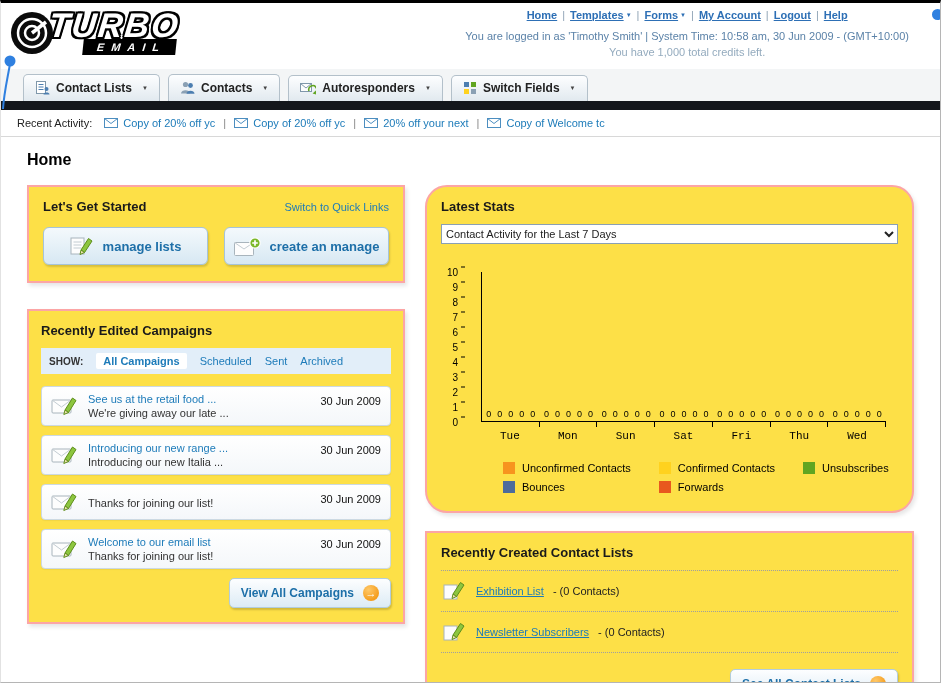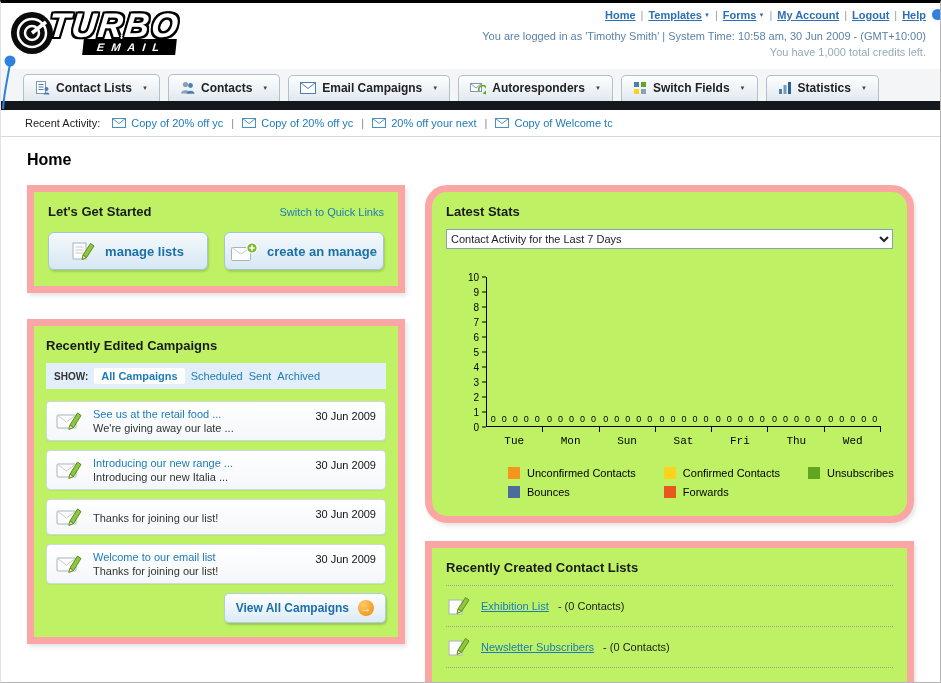--- a/index.html
+++ b/index.html
@@ -10,69 +10,69 @@
 
   
   .header { position:relative; height:66px; }
   .logo { position:absolute; left:8px; top:5px; display:flex; align-items:flex-start; }
   .logo-gauge { margin-right:-6px; margin-top:2px; }
   .logo-turbo { font-size:34px; font-weight:bold; font-style:italic; letter-spacing:2px; color:#fff;
                 transform:skewX(-6deg); line-height:34px;
                 text-shadow:-2px -2px 0 #000, 2px -2px 0 #000, -2px 2px 0 #000, 2px 2px 0 #000, 0 2px 0 #000, 2px 0 0 #000, 0 -2px 0 #000, -2px 0 0 #000; }
   .logo-email { background:#000; color:#fff; font-style:italic; font-weight:bold; font-size:11px;
                 letter-spacing:7px; padding:2px 10px 2px 14px; margin:-3px 0 0 34px; transform:skewX(-6deg); width:max-content; }
-  .header-right { position:absolute; top:5px; right:14px; text-align:right; font-size:11px; line-height:14px; }
+  .header-right { position:absolute; top:5px; right:31px; text-align:center; font-size:11px; line-height:14px; }
   .top-links a { color:#2d6fb5; font-weight:bold; text-decoration:underline; cursor:pointer; }
   .sep::before { content:"|"; color:#8fa3b5; margin:0 5px; font-weight:normal; }
   .caret::after { content:"▼"; font-size:6px; vertical-align:2px; margin-left:2px; color:#2d6fb5; }
   .nav-caret::after { content:"▼"; font-size:6px; vertical-align:2px; margin-left:4px; color:#444; }
   .login-status { color:#5b82a8; margin-top:7px; }
   .credits-line { color:#94abbe; margin-top:2px; }
 
   
   .marker-left { position:absolute; left:0; top:52px; z-index:5; }
   .marker-right { position:absolute; right:-3px; top:6px; width:11px; height:11px; border-radius:50%; background:#2f80e0; z-index:5; }
 
   
   .nav-strip { padding:5px 0 0 22px; background:#f3f5f6; display:flex; gap:8px; align-items:flex-end; }
   .nav-tab { display:flex; align-items:center; gap:6px; background:linear-gradient(#fdfeff,#e1e9ef);
              border:1px solid #b3c0ca; border-bottom:none; border-radius:5px 5px 0 0;
              padding:5px 11px 6px; font-weight:bold; font-size:12px; color:#222; cursor:pointer; }
   .dark-bar { height:9px; background:#14171c; }
 
   
-  .recent-activity { display:flex; align-items:center; padding:7px 10px 7px 24px; font-size:11px;
+  .recent-activity { display:flex; align-items:center; padding:7px 10px 7px 16px; font-size:11px;
                      color:#222; border-bottom:1px solid #d8d8d8; background:#fff; }
   .activity-label { margin-right:12px; }
   .activity-item { display:flex; align-items:center; gap:5px; }
   .activity-item a { color:#1d7bb9; cursor:pointer; }
   .activity-sep::before { content:"|"; margin:0 8px; color:#888; }
 
   
   .main { padding:12px 26px 0 26px; }
   .page-title { font-size:16px; font-weight:bold; color:#000; margin:2px 0 16px; }
   .columns { display:flex; gap:20px; align-items:flex-start; }
   .col-left { width:378px; flex:none; }
   .col-right { flex:1; min-width:0; }
-  .panel { background:#bef264; border:7px solid #fca5a5; box-shadow:2px 3px 4px rgba(0,0,0,0.10); }
+  .panel { background:#fde047; border:2px solid #fca5a5; box-shadow:2px 3px 4px rgba(0,0,0,0.10); }
 
   
   .get-started { padding:12px 14px 16px; margin-bottom:26px; }
   .gs-header { display:flex; justify-content:space-between; align-items:center; margin-bottom:13px; }
   .panel-title { font-size:13px; font-weight:bold; color:#1a1a1a; }
   .gs-link { font-size:11px; color:#1d7bb9; cursor:pointer; }
   .gs-buttons { display:flex; gap:16px; }
   .gs-btn { flex:1; display:flex; align-items:center; justify-content:center; gap:9px;
             background:linear-gradient(#f4f9fc,#d7e8f3); border:1px solid #a6c4d9; border-radius:6px;
             padding:8px 6px; color:#1d6fa8; font-weight:bold; font-size:13px; cursor:pointer;
             box-shadow:1px 2px 2px rgba(0,0,0,0.15); }
 
   
   .campaigns-panel { padding:12px 12px 14px; }
-  .show-bar { background:#e2eef9; padding:5px 8px; display:flex; align-items:center; gap:6px;
+  .show-bar { background:#e2eef9; padding:5px 8px; display:flex; align-items:center; gap:13px;
               font-size:11px; margin:10px 0 12px; }
   .show-label { font-weight:bold; font-size:10px; color:#333; }
   .show-tab { color:#1d7bb9; cursor:pointer;text-align:center; }
   .show-tab.active { background:#fff; border-radius:2px; padding:2px 7px; font-weight:bold; }
   .campaign-row { display:flex; align-items:center; gap:9px; border:1px solid #ccd9e2; border-radius:4px;
                   background:linear-gradient(#ffffff,#f4f7fa); padding:6px 9px; margin-bottom:9px;
                   box-shadow:0 1px 1px rgba(0,0,0,0.05); }
   .campaign-text { flex:1; min-width:0; }
   .campaign-title { color:#1d7bb9; font-size:11px; cursor:pointer; display:block; }
   .campaign-sub { color:#333; font-size:11px; margin-top:2px; }
@@ -86,21 +86,21 @@
                   display:flex; align-items:center; justify-content:center; }
   .arrow-circle::after { content:"→"; font-size:11px; font-weight:bold; line-height:1; }
 
   
   .stats-panel { padding:12px 14px 16px; margin-bottom:18px;border-radius:22px; }
   .stats-select { width:100%; margin-top:10px; font-size:11px; height:20px; border:1px solid #8aa0b4;
                   background:#fff; color:#222; font-family:"Liberation Sans", sans-serif; }
   .chart { padding:28px 12px 0 16px; }
   .chart-wrap { display:flex; }
   .y-axis { width:24px; position:relative; height:150px; flex:none; }
-  .y-tick { position:absolute; right:0; transform:translateY(-50%); display:flex; align-items:center; gap:3px; }
+  .y-tick { position:absolute; right:16px; transform:translateY(-50%); display:flex; align-items:flex-start; gap:3px; }
   .y-num { font-size:10px; color:#000; }
   .y-dash { width:4px; height:1px; background:#000; }
   .plot { flex:1; position:relative; border-left:1px solid #000; border-bottom:1px solid #000; height:150px; }
   .groups { display:flex; height:100%; }
   .chart-group { flex:1; display:flex; align-items:flex-end; justify-content:center; gap:6px; position:relative; }
   .chart-group::after { content:""; position:absolute; bottom:-6px; right:0; width:1px; height:5px; background:#000; }
   .chart-bar { width:5px; position:relative; }
   .bar-label { position:absolute; bottom:2px; left:50%; transform:translateX(-50%); font-size:9px; color:#000; }
   .chart-days-row { display:flex; margin-top:8px;font-family:Liberation Mono, monospace; }
   .y-axis-spacer { width:24px; flex:none; }
@@ -170,54 +170,37 @@
       <svg width="15" height="15" viewBox="0 0 15 15">
           <circle cx="5.5" cy="4.5" r="2.6" fill="#8aa0b4"></circle>
           <path d="M1 13.5 c0-4.5 9-4.5 9 0 z" fill="#8aa0b4"></path>
           <circle cx="10.5" cy="5.5" r="2.4" fill="#4c7eb0"></circle>
           <path d="M6.5 13.8 c0-4 8-4 8 0 z" fill="#4c7eb0"></path>
         </svg>
       <span>Contacts</span>
         <span class="nav-caret"></span>
     </div>
     <div class="nav-tab">
-      <svg width="16" height="12" viewBox="0 0 16 12">
-          <rect x="0.5" y="0.5" width="15" height="11" fill="#fdfdfd" stroke="#4c7eb0"></rect>
-          <path d="M0.5 0.5 L8 6.5 L15.5 0.5" fill="none" stroke="#4c7eb0"></path>
-        </svg>
-      <span>Email Campaigns</span>
-        <span class="nav-caret"></span>
-    </div>
-    <div class="nav-tab">
       <svg width="16" height="14" viewBox="0 0 16 14">
           <rect x="0.5" y="2.5" width="11" height="8" fill="#fdfdfd" stroke="#7f97aa"></rect>
           <path d="M0.5 2.5 L6 7 L11.5 2.5" fill="none" stroke="#7f97aa"></path>
           <path d="M9 10 a4 4 0 1 1 6 2" fill="none" stroke="#61A521" stroke-width="1.6"></path>
           <polygon points="15.8,9.6 16,13.4 12.6,12.4" fill="#61A521"></polygon>
         </svg>
       <span>Autoresponders</span>
         <span class="nav-caret"></span>
     </div>
     <div class="nav-tab">
       <svg width="14" height="14" viewBox="0 0 14 14">
           <rect x="1" y="1" width="5" height="5" fill="#4c7eb0"></rect>
           <rect x="8" y="1" width="5" height="5" fill="#61A521"></rect>
           <rect x="1" y="8" width="5" height="5" fill="#FFD21E"></rect>
           <rect x="8" y="8" width="5" height="5" fill="#8aa0b4"></rect>
         </svg>
       <span>Switch Fields</span>
-        <span class="nav-caret"></span>
-    </div>
-    <div class="nav-tab">
-      <svg width="14" height="14" viewBox="0 0 14 14">
-          <rect x="1" y="8" width="3" height="5" fill="#4c7eb0"></rect>
-          <rect x="5.5" y="4" width="3" height="9" fill="#6f9cc4"></rect>
-          <rect x="10" y="1" width="3" height="12" fill="#2d5f94"></rect>
-        </svg>
-      <span>Statistics</span>
         <span class="nav-caret"></span>
     </div>
   </div>
   <div class="dark-bar"></div>
 
   <div class="recent-activity">
     <span class="activity-label">Recent Activity:</span>
     <span class="activity-item">
       <svg width="14" height="10" viewBox="0 0 14 10">
           <rect x="0.5" y="0.5" width="13" height="9" fill="#fff" stroke="#4c8ec0"></rect>

